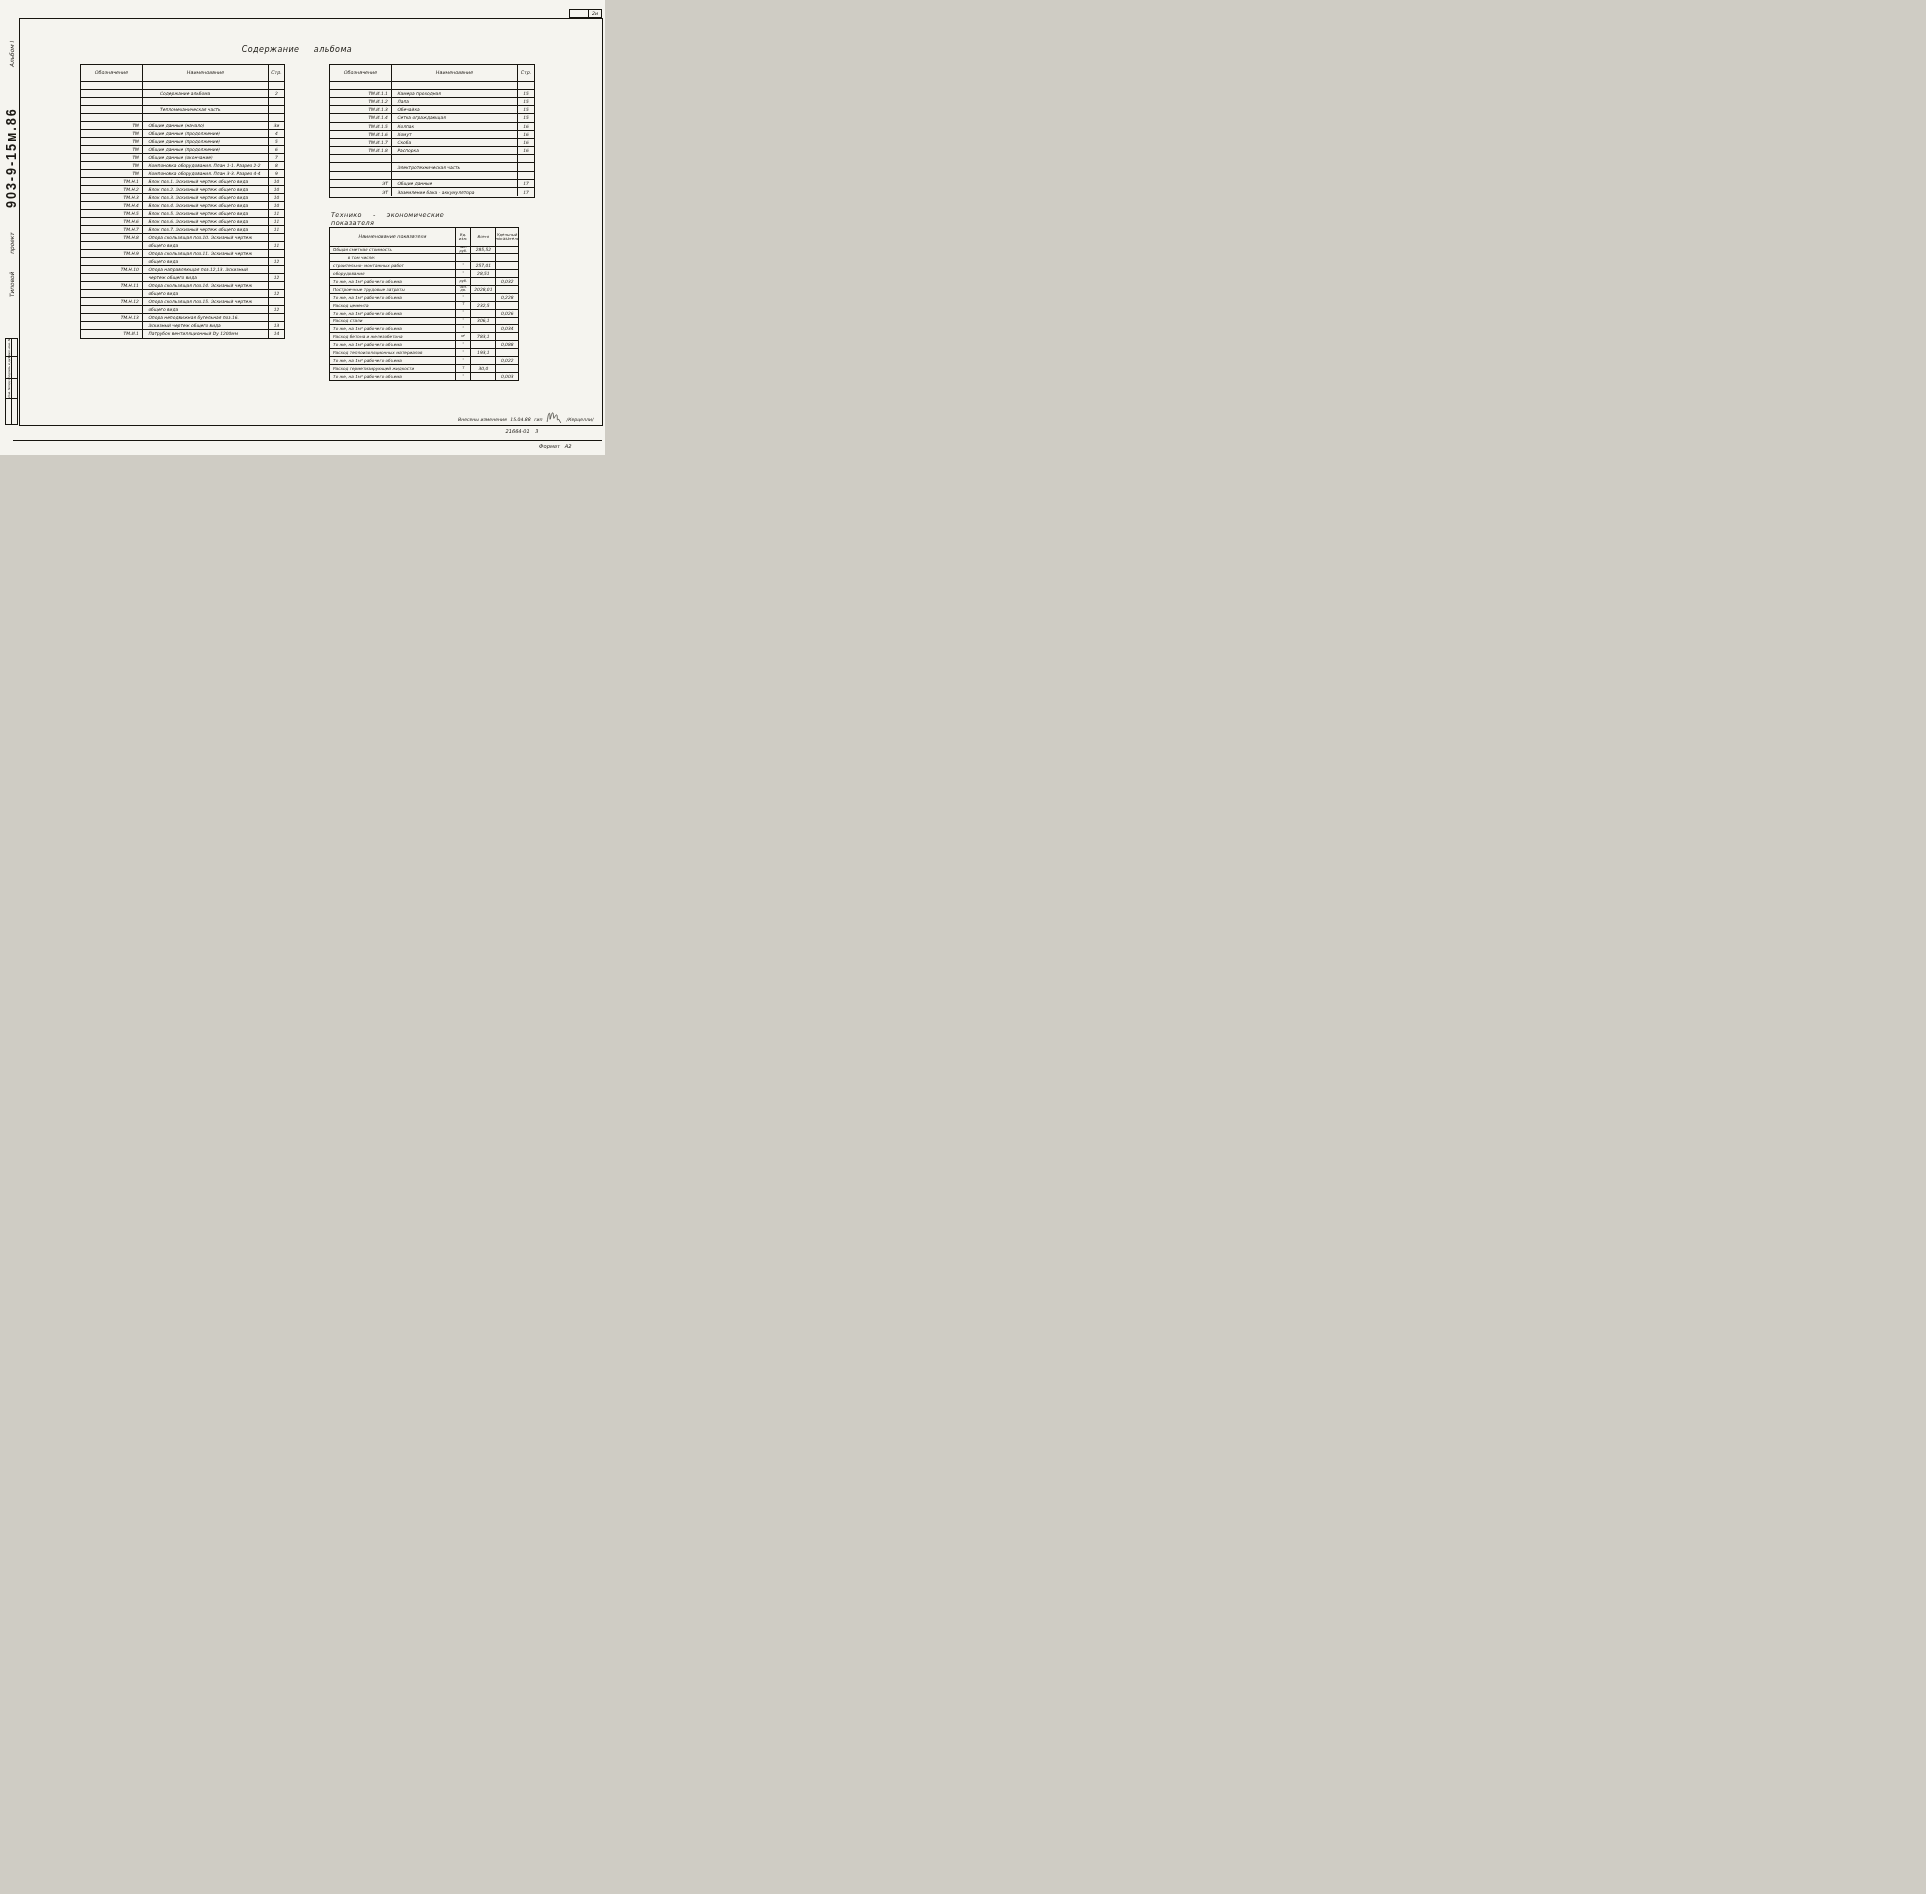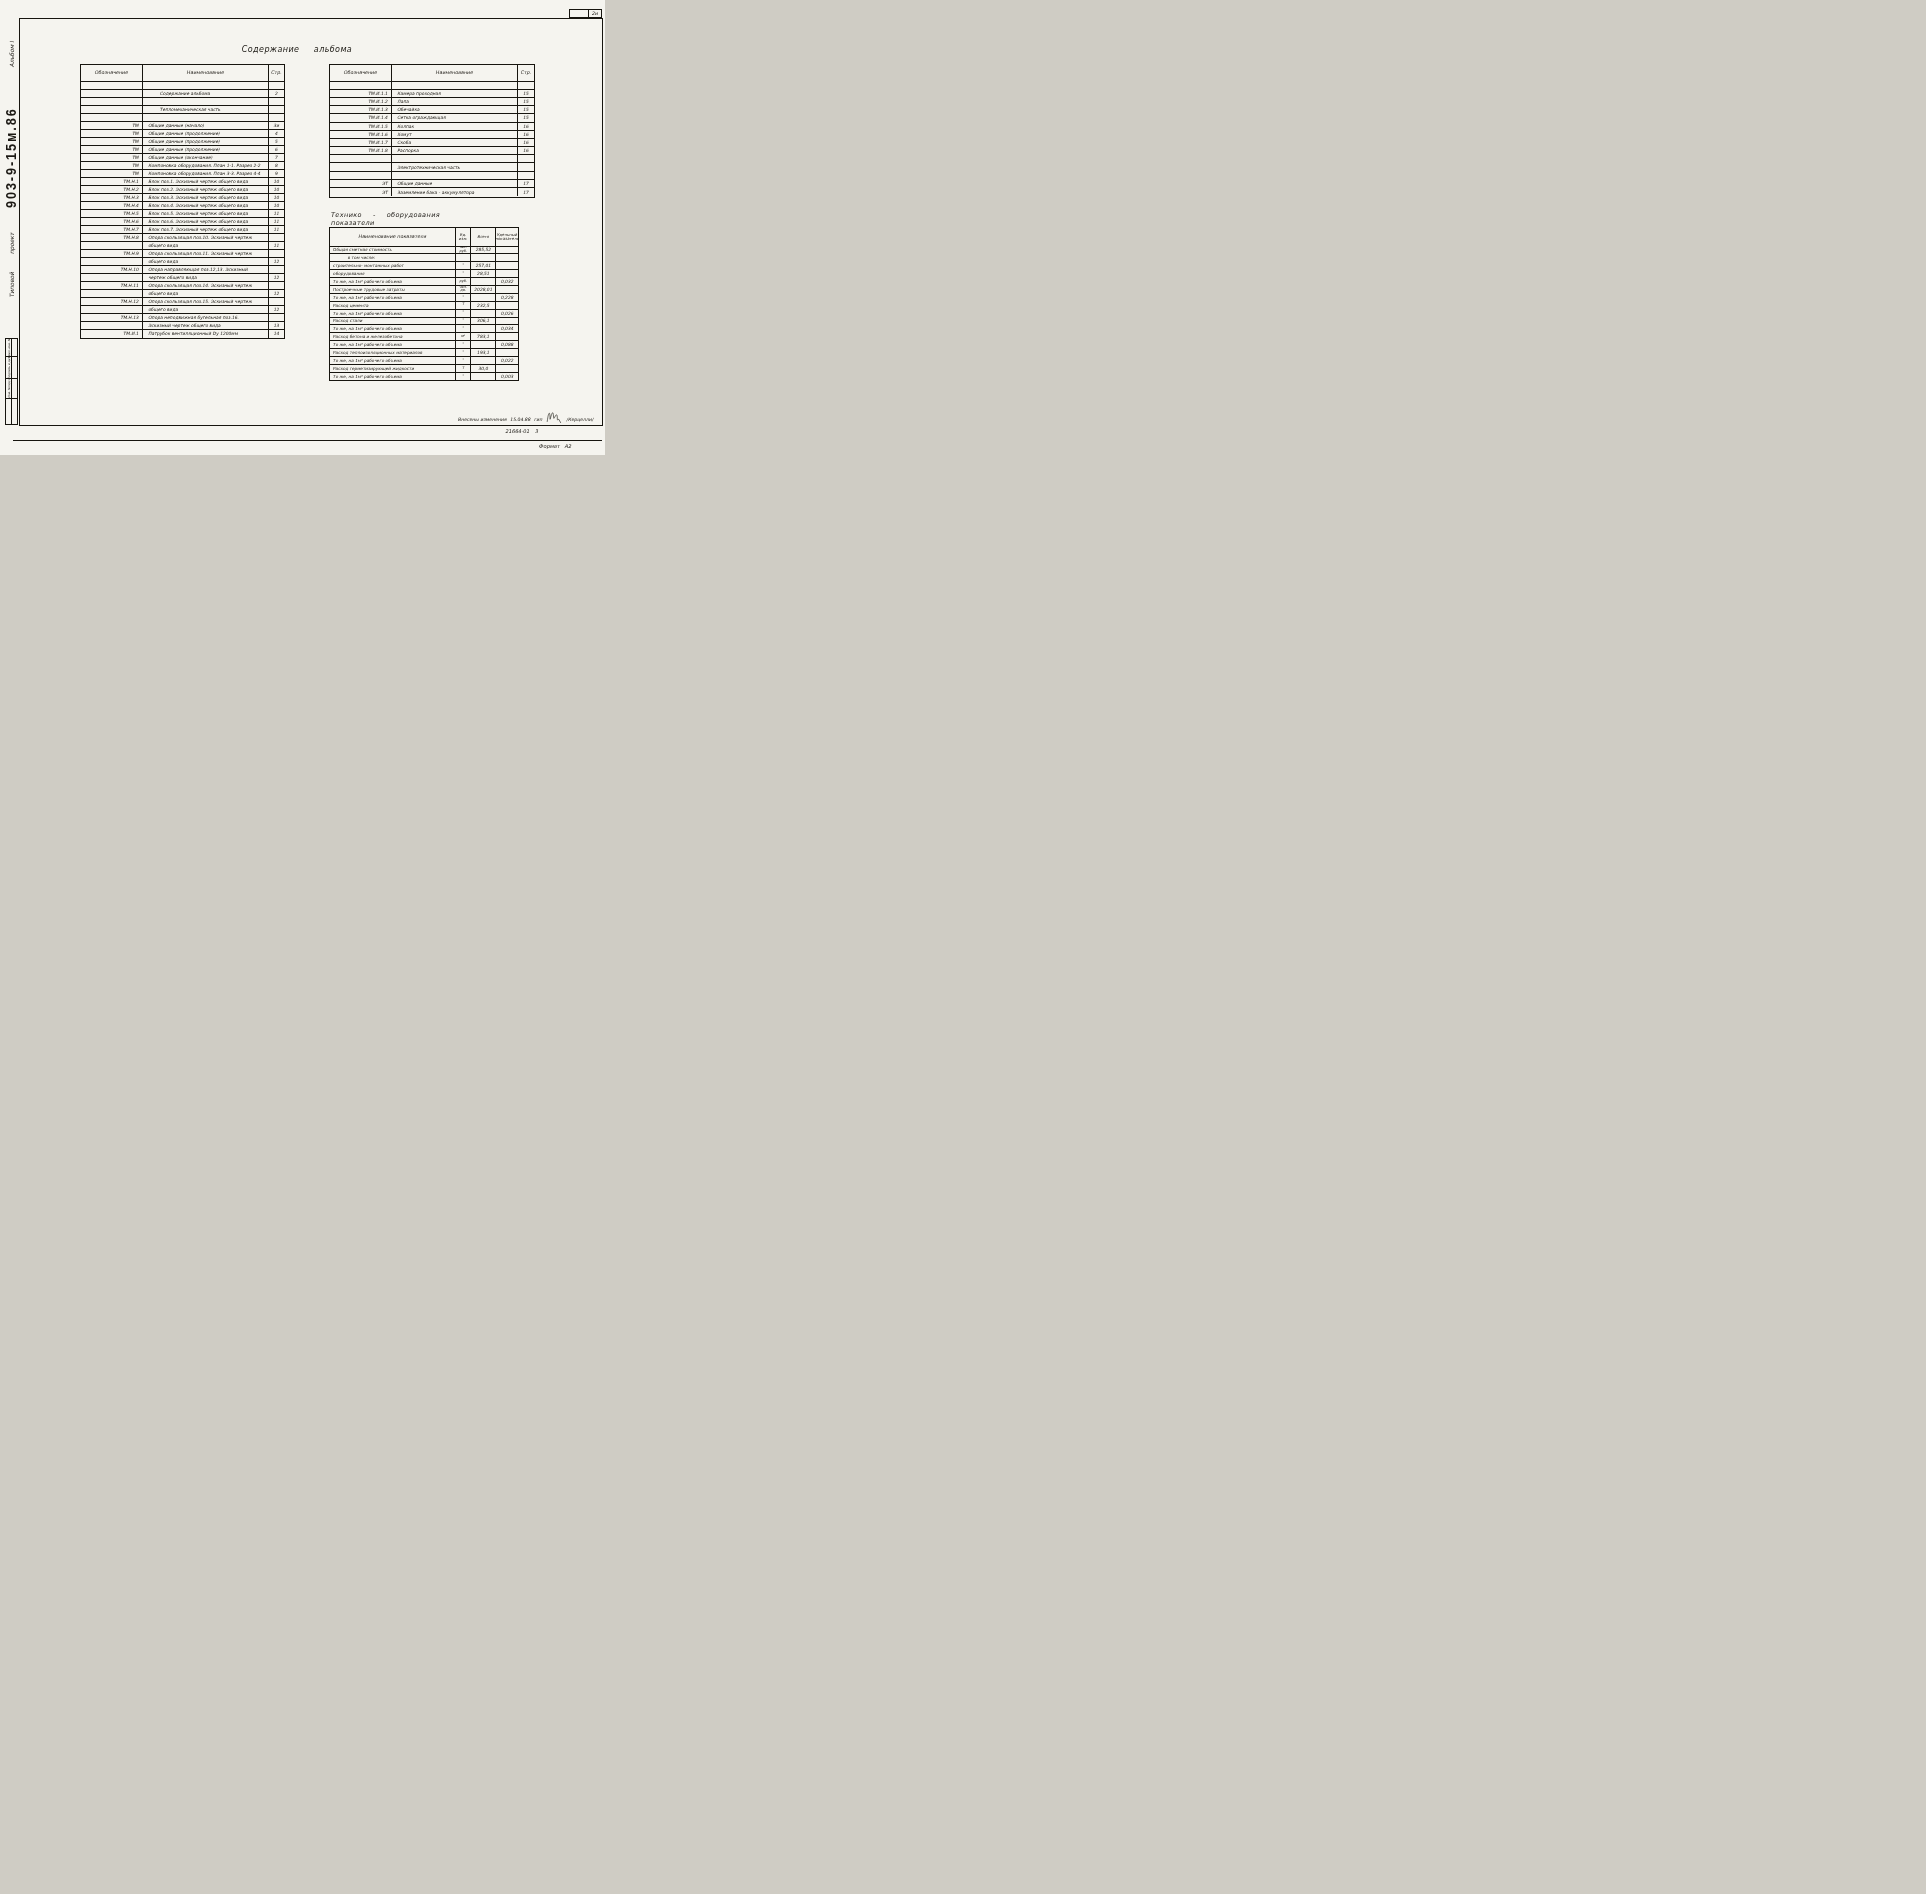--- a/index.html
+++ b/index.html
@@ -364,21 +364,21 @@
           <div class="tcell c2">17</div>
         </div>
         <div class="trow">
           <div class="tcell c0">ЭТ</div>
           <div class="tcell c1">Заземление бака - аккумулятора</div>
           <div class="tcell c2">17</div>
         </div>
       </div>
   </div>
 
-  <div id="tep-title">Технико - оборудования показатели</div>
+  <div id="tep-title">Технико - экономические показателя</div>
 
   <div id="tbl-tep" class="sheet-table">
     <div class="thead">
       <div class="tcell hc c0">Наименование показателя</div>
       <div class="tcell hc c1">Ед. изм.</div>
       <div class="tcell hc c2">Всего</div>
       <div class="tcell hc c3">Удельный показатель</div>
     </div>
     <div class="tb">
         <div class="trow">

